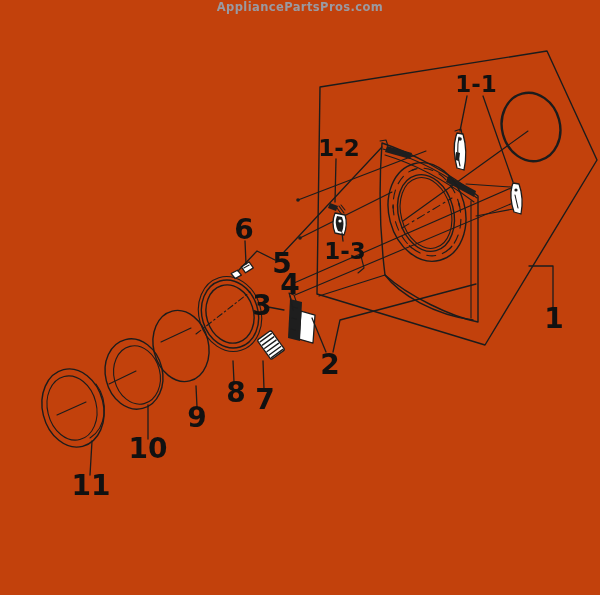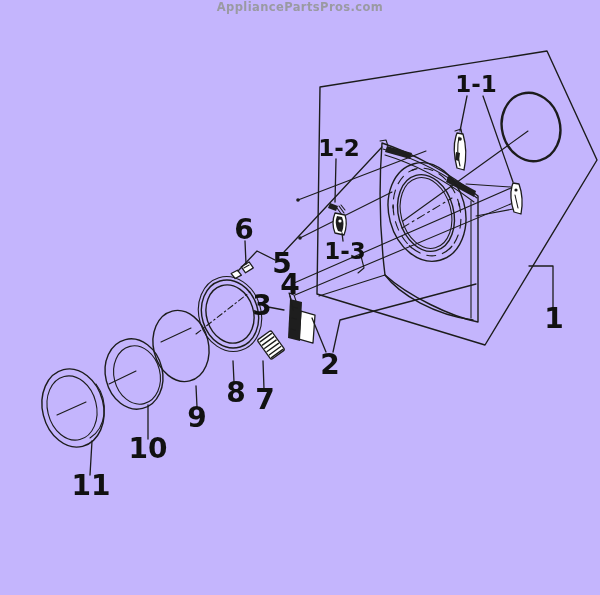--- a/index.html
+++ b/index.html
@@ -1,16 +1,16 @@
 <!DOCTYPE html>
 <html><head>
 <meta charset="utf-8">
 <style>
   html,body{margin:0;padding:0;background:#ffffff;}
-  .stage{position:relative;width:600px;height:595px;background:#c4b5fd;overflow:hidden;
+  .stage{position:relative;width:600px;height:595px;background:#c2410c;overflow:hidden;
          font-family:"DejaVu Sans","Liberation Sans",sans-serif;}
   svg{position:absolute;inset:0;}
   svg text{font-family:"DejaVu Sans","Liberation Sans",sans-serif;}
   .wm{font-size:11.5px;letter-spacing:0.4px;font-weight:bold;}
   .part-label{font-weight:bold;fill:#111111;}
   .stroke{fill:none;stroke:#1c1c1c;stroke-width:1.4;stroke-linecap:round;stroke-linejoin:round;}
   .thin{stroke-width:1.1;}
   .thick{stroke-width:2.4;}
   .leader{fill:none;stroke:#1c1c1c;stroke-width:1.3;stroke-linecap:round;stroke-linejoin:round;}
   .darkfill{fill:#1e1e1e;stroke:none;}

